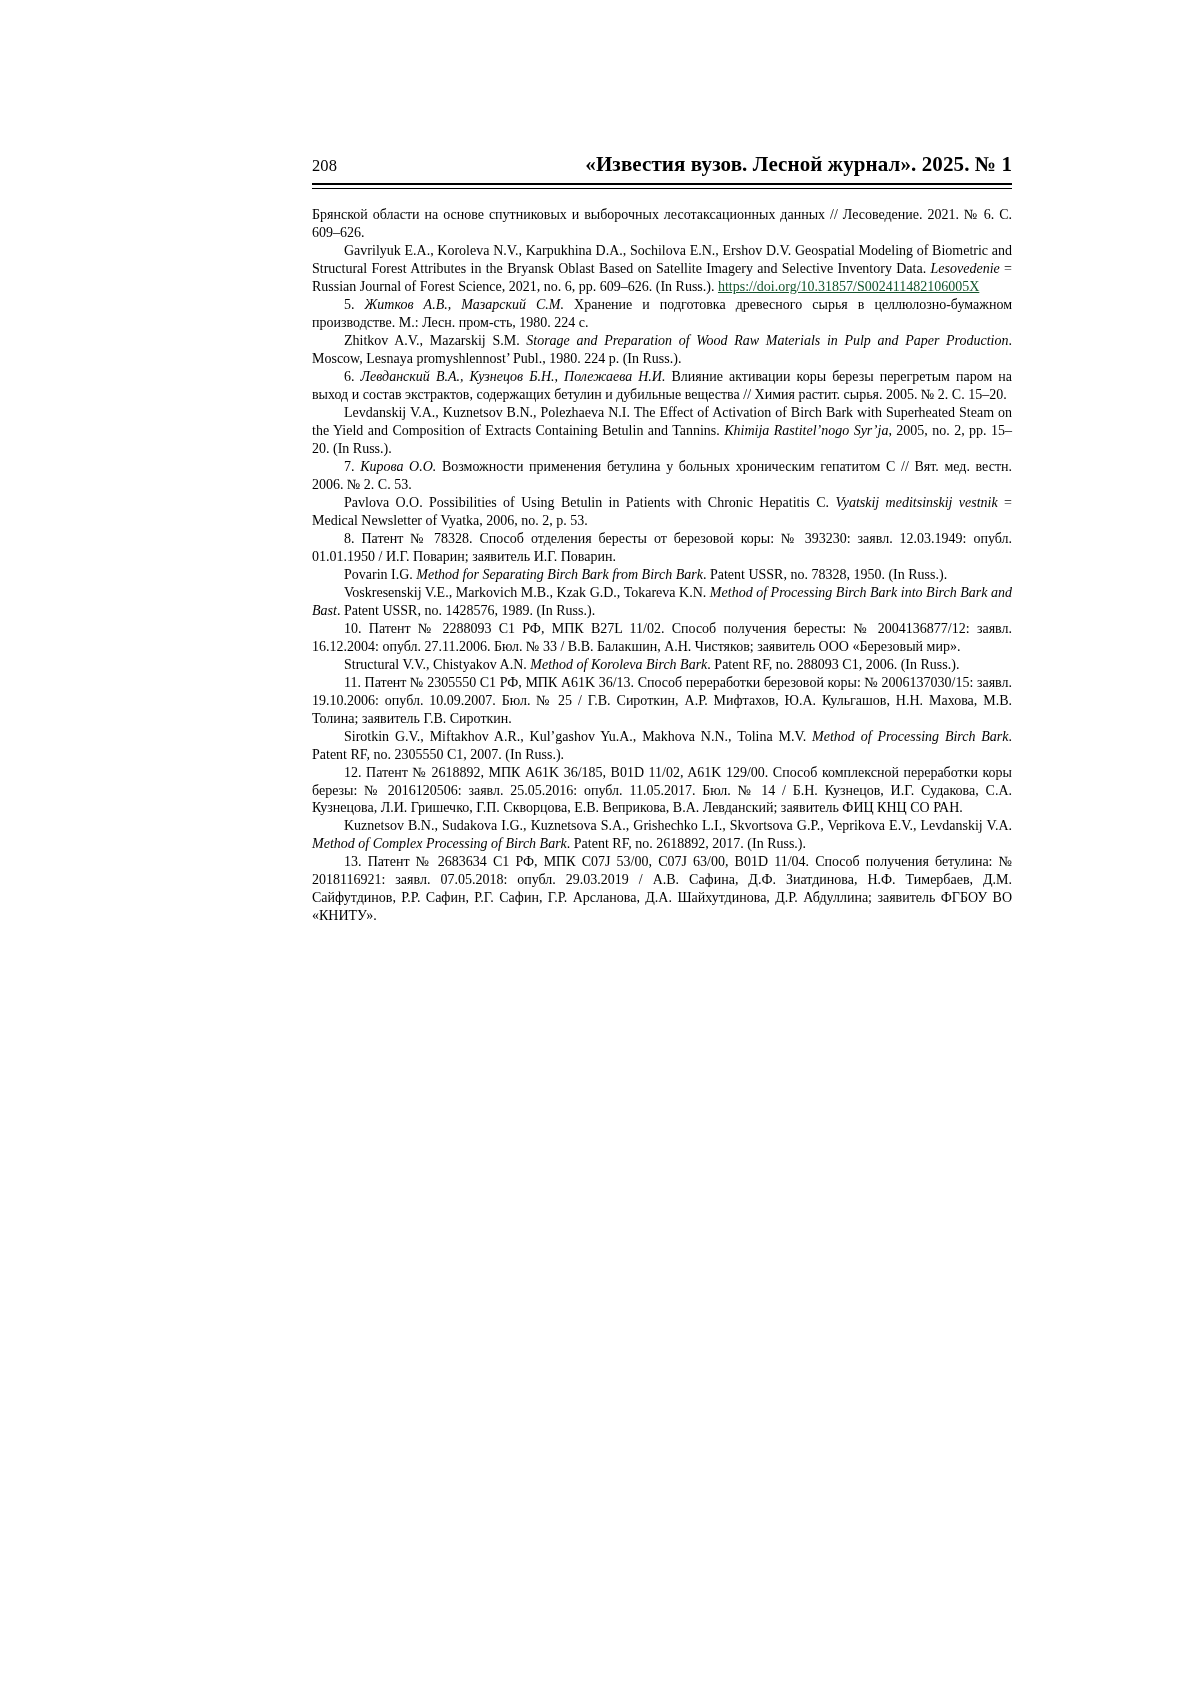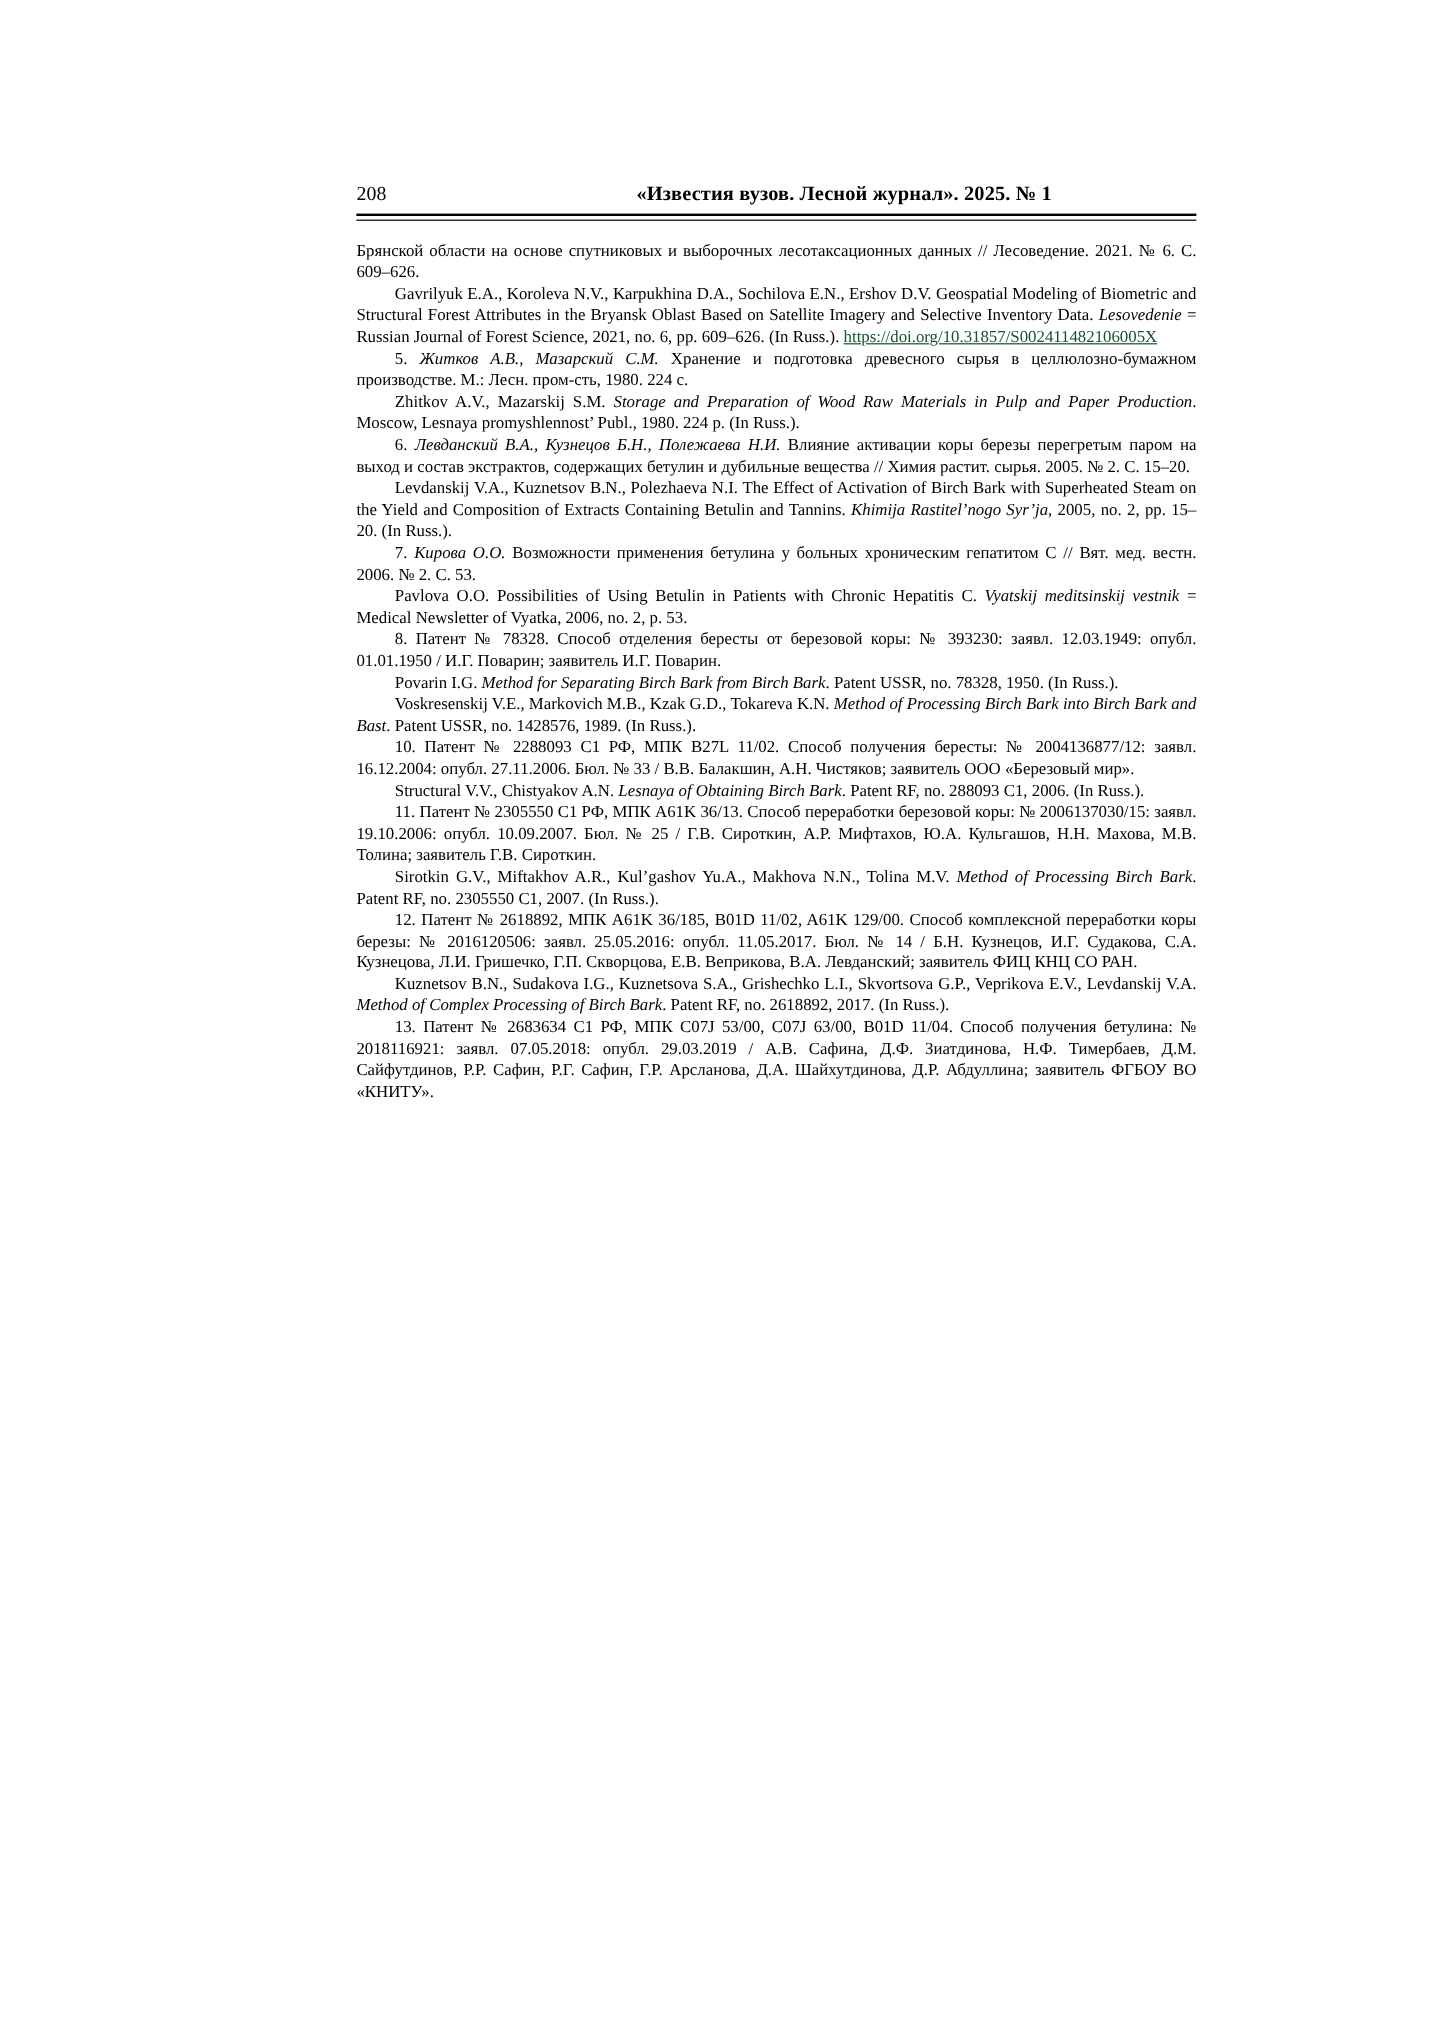--- a/index.html
+++ b/index.html
@@ -16,40 +16,40 @@
   }
   .page {
     position: absolute;
     left: 0; top: 0;
     width: 1200px;
     height: 1697px;
     background: #fff;
   }
   .content {
     position: absolute;
-    left: 297px;
+    left: 312px;
     top: 152px;
     width: 700px;
   }
   .header-row {
     display: flex;
     align-items: baseline;
     font-size: 16.5px;
     letter-spacing: 0.1px;
   }
   .page-number {
     font-weight: normal;
     font-size: 16.5px;
     width: 60px;
   }
   .header-title {
     font-weight: bold;
-    font-size: 17px;
+    font-size: 21px;
     flex: 1;
-    text-align: center;
+    text-align: right;
     padding-left: 53px;
     white-space: nowrap;
   }
   .rule-double {
     margin-top: 6px;
     border-top: 2.2px solid #000;
     border-bottom: 1px solid #000;
     height: 3px;
     width: 700px;
   }
@@ -107,21 +107,21 @@
 
       <p class="indent">8. Патент № 78328. Способ отделения бересты от березовой коры: № 393230: заявл. 12.03.1949: опубл. 01.01.1950 / И.Г. Поварин; заявитель И.Г. Поварин.</p>
 
       <p class="indent"><span>Povarin I.G. </span><span class="it">Method for Separating Birch Bark from Birch Bark</span><span>. Patent USSR, no. 78328, 1950. (In Russ.).</span></p>
 
 
       <p class="indent"><span> Voskresenskij V.E., Markovich M.B., Kzak G.D., Tokareva K.N. </span><span class="it">Method of Processing Birch Bark into Birch Bark and Bast</span><span>. Patent USSR, no. 1428576, 1989. (In Russ.).</span></p>
 
       <p class="indent">10. Патент № 2288093 С1 РФ, МПК B27L 11/02. Способ получения бересты: № 2004136877/12: заявл. 16.12.2004: опубл. 27.11.2006. Бюл. № 33 / В.В. Балакшин, А.Н. Чистяков; заявитель ООО «Березовый мир».</p>
 
-      <p class="indent"><span>Structural V.V., Chistyakov A.N. </span><span class="it">Lesnaya of Obtaining Birch Bark</span><span>. Patent RF, no. 288093 C1, 2006. (In Russ.).</span></p>
+      <p class="indent"><span>Structural V.V., Chistyakov A.N. </span><span class="it">Method of Koroleva Birch Bark</span><span>. Patent RF, no. 288093 C1, 2006. (In Russ.).</span></p>
 
       <p class="indent">11. Патент № 2305550 С1 РФ, МПК A61K 36/13. Способ переработки березовой коры: № 2006137030/15: заявл. 19.10.2006: опубл. 10.09.2007. Бюл. № 25 / Г.В. Сироткин, А.Р. Мифтахов, Ю.А. Кульгашов, Н.Н. Махова, М.В. Толина; заявитель Г.В. Сироткин.</p>
 
       <p class="indent"><span>Sirotkin G.V., Miftakhov A.R., Kul’gashov Yu.A., Makhova N.N., Tolina M.V. </span><span class="it">Method of Processing Birch Bark</span><span>. Patent RF, no. 2305550 C1, 2007. (In Russ.).</span></p>
 
       <p class="indent">12. Патент № 2618892, МПК A61K 36/185, B01D 11/02, A61K 129/00. Способ комплексной переработки коры березы: № 2016120506: заявл. 25.05.2016: опубл. 11.05.2017. Бюл. № 14 / Б.Н. Кузнецов, И.Г. Судакова, С.А. Кузнецова, Л.И. Гришечко, Г.П. Скворцова, Е.В. Веприкова, В.А. Левданский; заявитель ФИЦ КНЦ СО РАН.</p>
 
       <p class="indent"><span>Kuznetsov B.N., Sudakova I.G., Kuznetsova S.A., Grishechko L.I., Skvortsova G.P., Veprikova E.V., Levdanskij V.A. </span><span class="it">Method of Complex Processing of Birch Bark</span><span>. Patent RF, no. 2618892, 2017. (In Russ.).</span></p>
 
       <p class="indent">13. Патент № 2683634 С1 РФ, МПК C07J 53/00, C07J 63/00, B01D 11/04. Способ получения бетулина: № 2018116921: заявл. 07.05.2018: опубл. 29.03.2019 / А.В. Сафина, Д.Ф. Зиатдинова, Н.Ф. Тимербаев, Д.М. Сайфутдинов, Р.Р. Сафин, Р.Г. Сафин, Г.Р. Арсланова, Д.А. Шайхутдинова, Д.Р. Абдуллина; заявитель ФГБОУ ВО «КНИТУ».</p>

